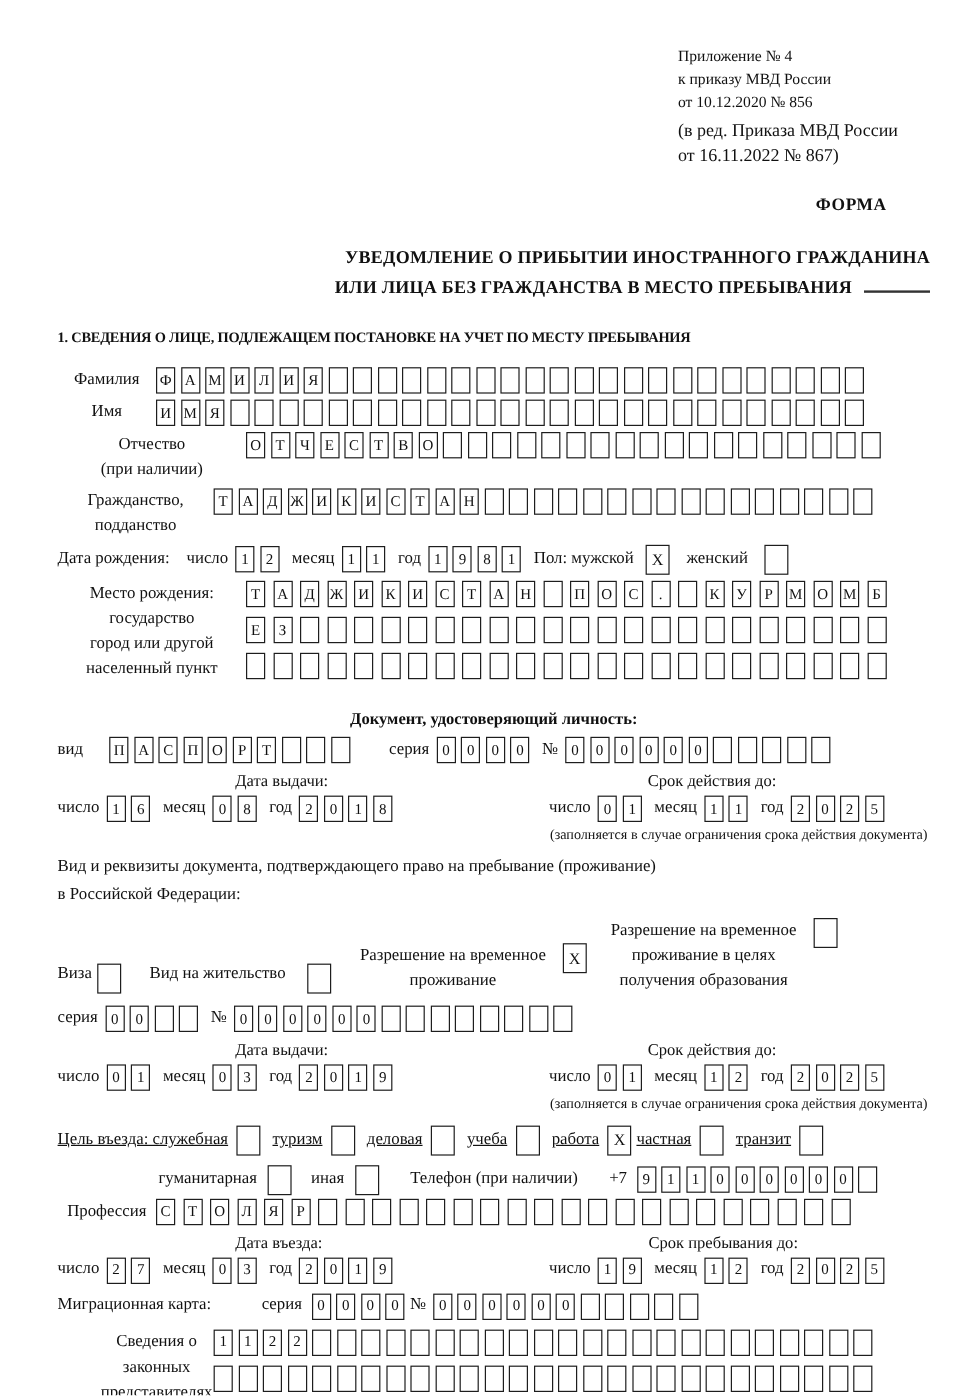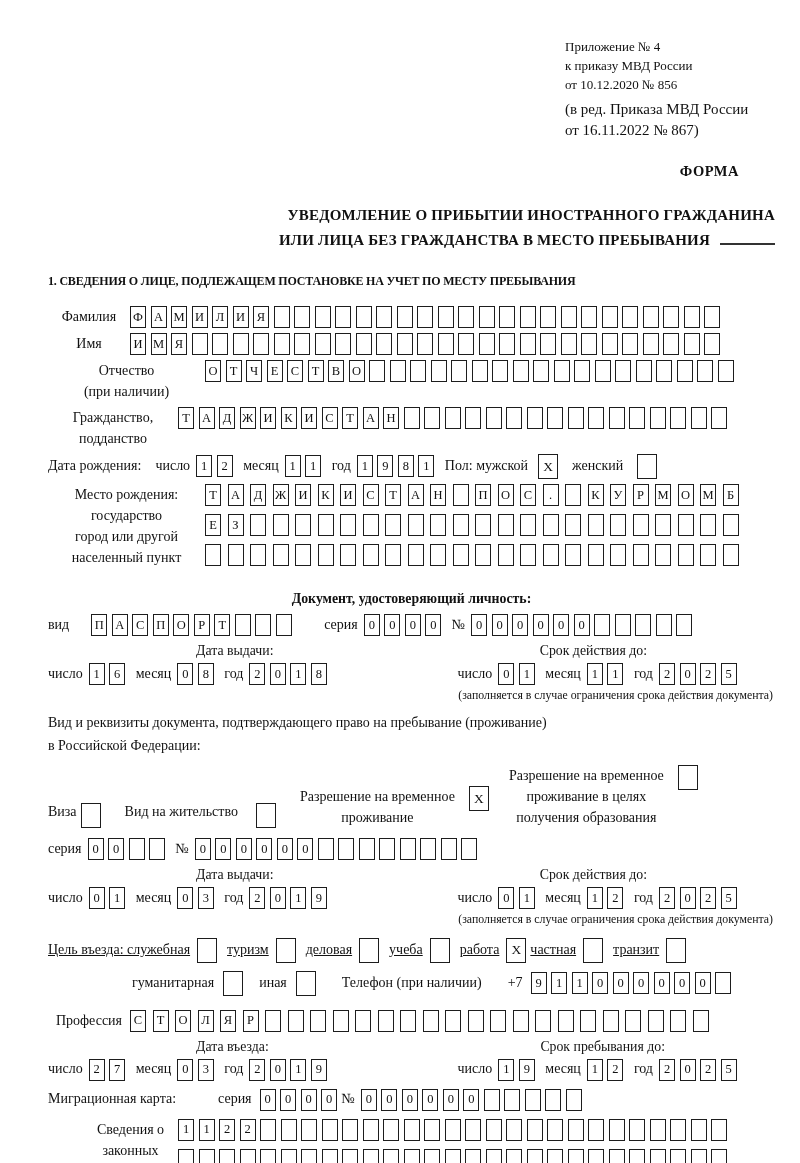--- a/index.html
+++ b/index.html
@@ -556,21 +556,21 @@
         <span class="cell">0</span>
         <span class="cell">0</span>
         <span class="cell">0</span>
         <span class="cell">0</span>
         <span class="cell">0</span>
         <span class="cell">0</span>
         <span class="cell"></span>
       </div>
   </div>
 
-  <div class="row" style="margin-top:14px;">
+  <div class="row" style="margin-top:3px;">
     <div class="lbl w82">Профессия</div>
     <div class="cells wide">
         <span class="cell">С</span>
         <span class="cell">Т</span>
         <span class="cell">О</span>
         <span class="cell">Л</span>
         <span class="cell">Я</span>
         <span class="cell">Р</span>
         <span class="cell"></span>
         <span class="cell"></span>

